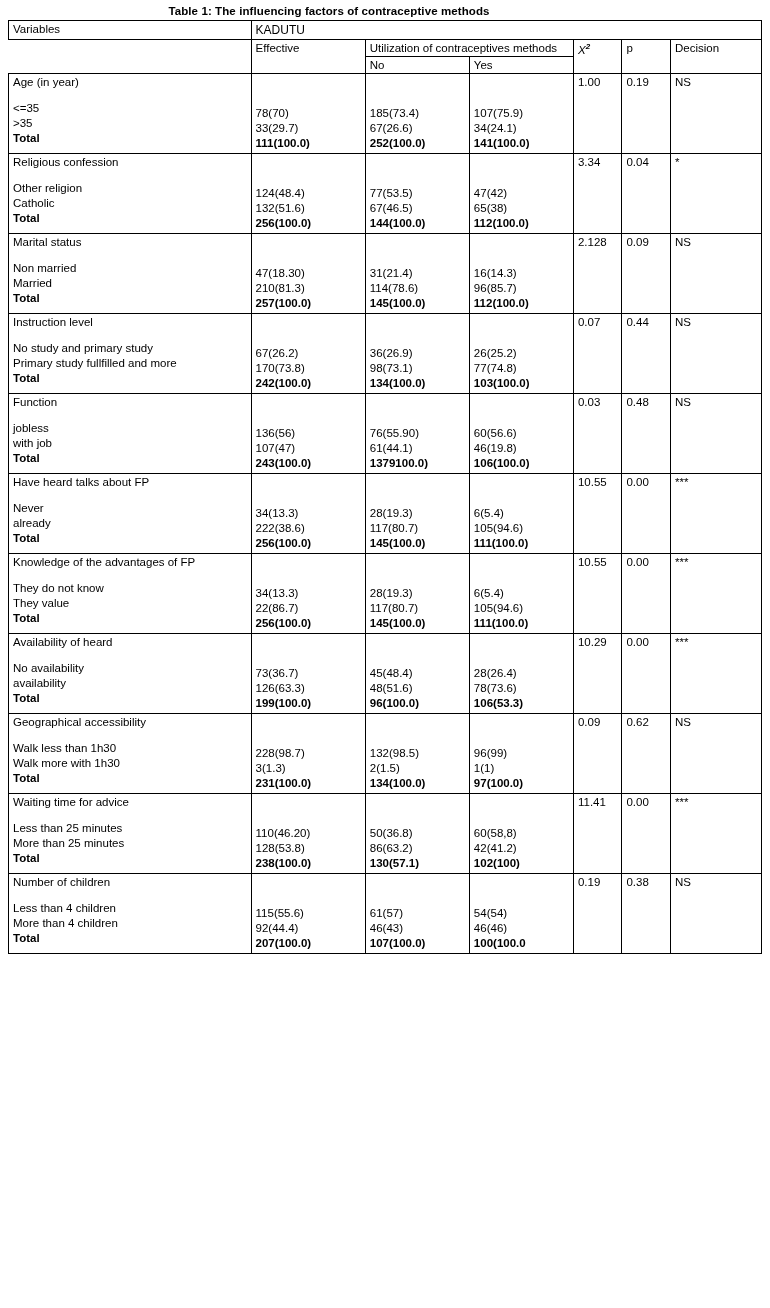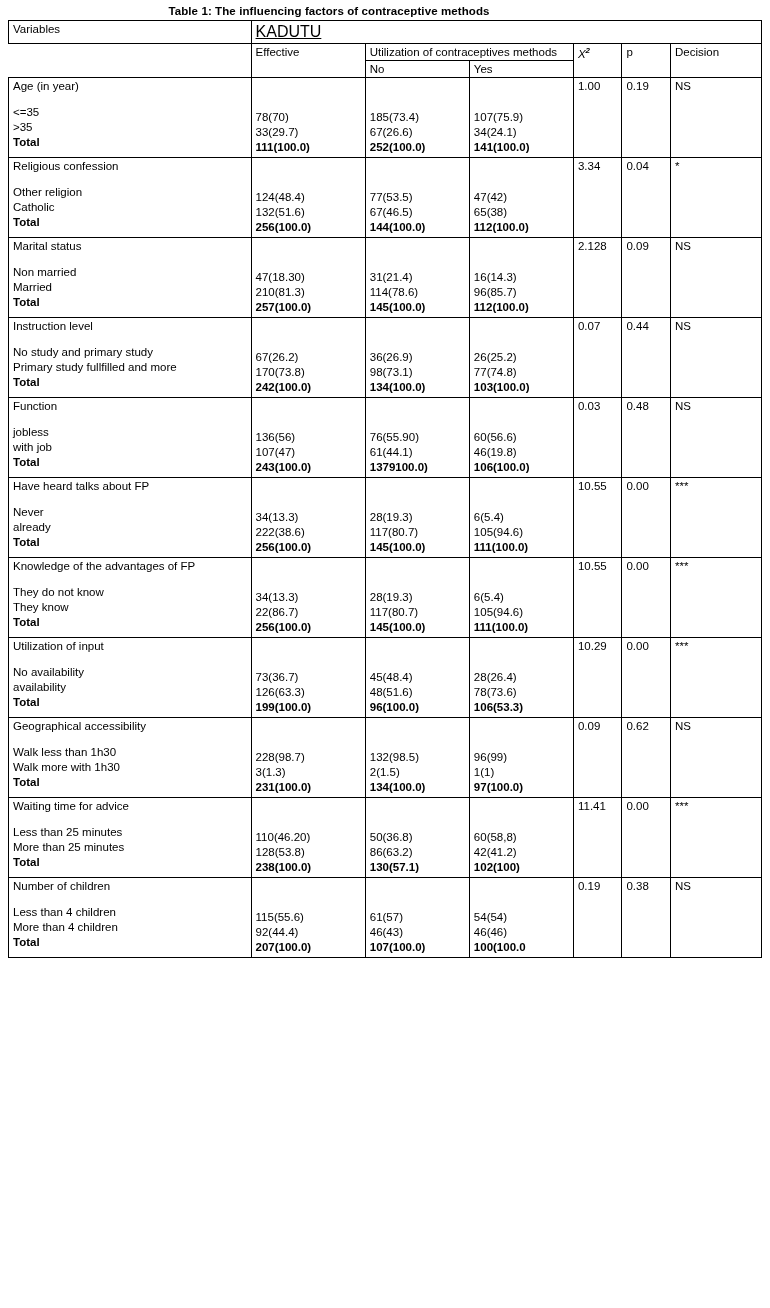--- a/index.html
+++ b/index.html
@@ -43,23 +43,22 @@
   .c-no    { width: 103px; }
   .c-yes   { width: 103px; }
   .c-chi   { width: 48px; }
   .c-p     { width: 48px; }
   .c-dec   { width: 90px; }
 
   .hdr-bold { font-weight: bold; margin-left: 20px; }
   .kadutu {
     text-align: center;
     font-weight: bold;
-    font-size: 16px;
+    font-size: 12px;
     vertical-align: middle;
-    text-decoration: underline;
   }
   .chi-sym { font-style: italic; font-weight: bold; }
   .chi-sup { font-size: 8px; vertical-align: super; font-style: italic; font-weight: bold;}
   .nb { border: 0 !important; }
   .lines {
     line-height: 15px;
   }
   .lines div.b { font-weight: bold; }
   .stat {
     font-weight: bold;
@@ -310,21 +309,21 @@
           </td>
           <td class="stat">10.55</td>
           <td class="stat">0.00</td>
           <td class="dec">***</td>
         </tr>
         <tr>
           <td class="varcell">
             <div>Knowledge  of  the  advantages of FP</div>
             <div class="sub">
               <div>They do not know</div>
-              <div>They know</div>
+              <div>They value</div>
               <div class="b">Total</div>
             </div>
           </td>
           <td class="lines">
             <div style="height: 30px;"></div>
             <div>34(13.3)</div>
             <div>22(86.7)</div>
             <div class="b">256(100.0)</div>
           </td>
           <td class="lines">
@@ -338,21 +337,21 @@
             <div>6(5.4)</div>
             <div>105(94.6)</div>
             <div class="b">111(100.0)</div>
           </td>
           <td class="stat">10.55</td>
           <td class="stat">0.00</td>
           <td class="dec">***</td>
         </tr>
         <tr>
           <td class="varcell">
-            <div>Utilization of input</div>
+            <div>Availability of heard</div>
             <div class="sub">
               <div>No availability</div>
               <div>availability</div>
               <div class="b">Total</div>
             </div>
           </td>
           <td class="lines">
             <div style="height: 30px;"></div>
             <div>73(36.7)</div>
             <div>126(63.3)</div>

